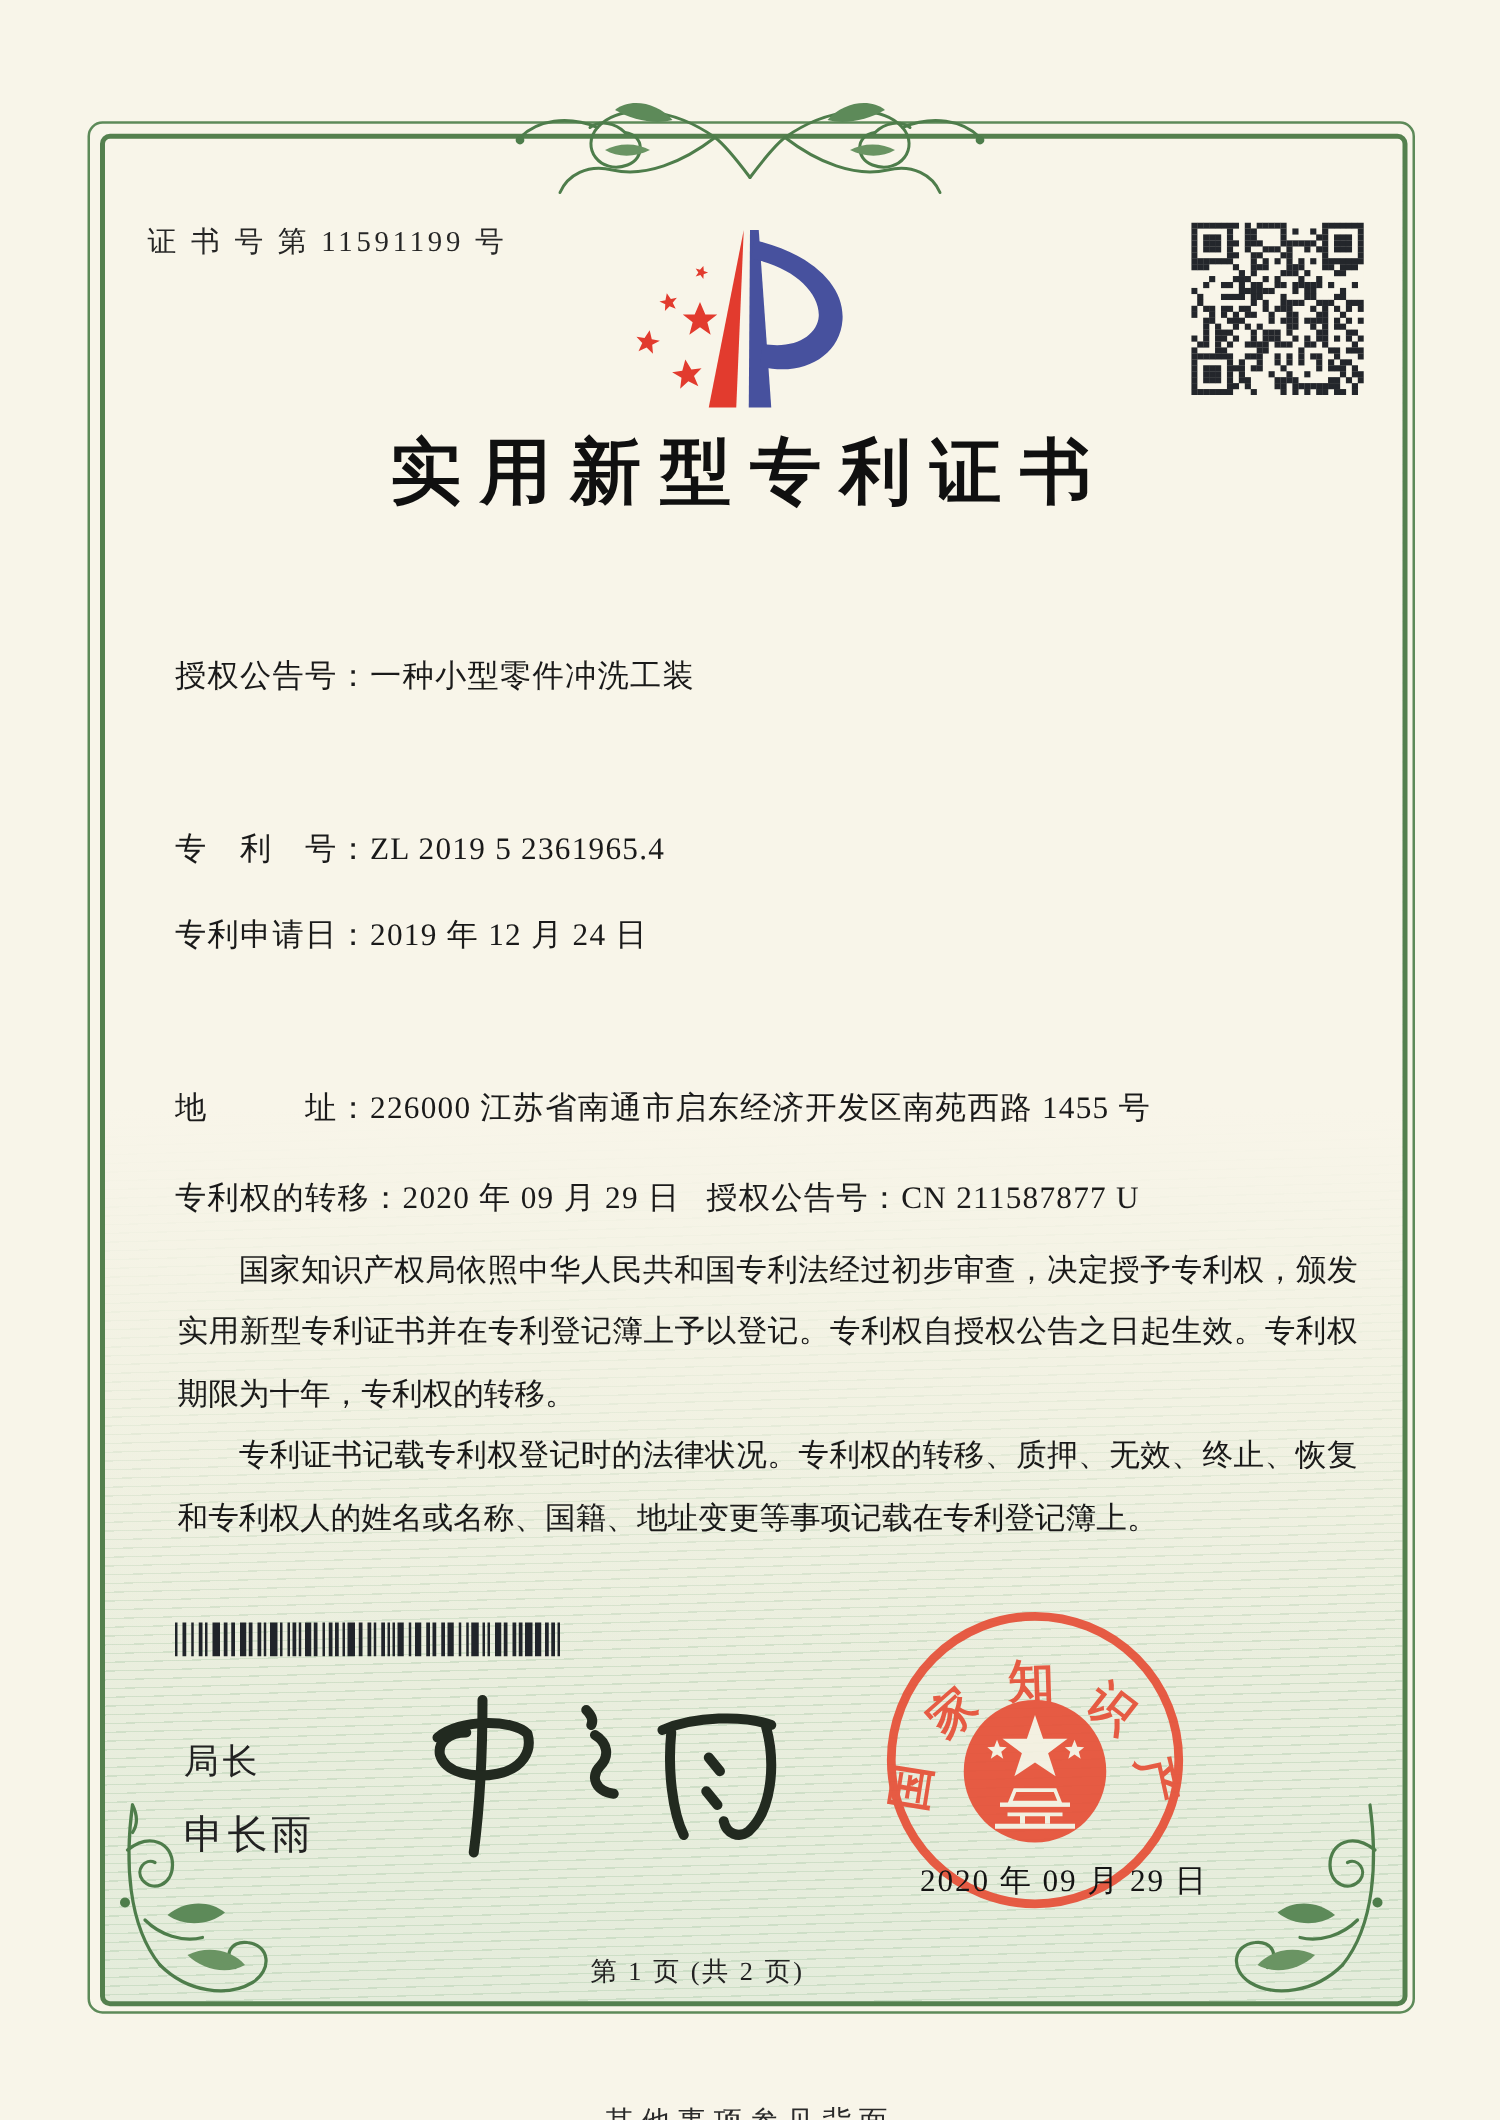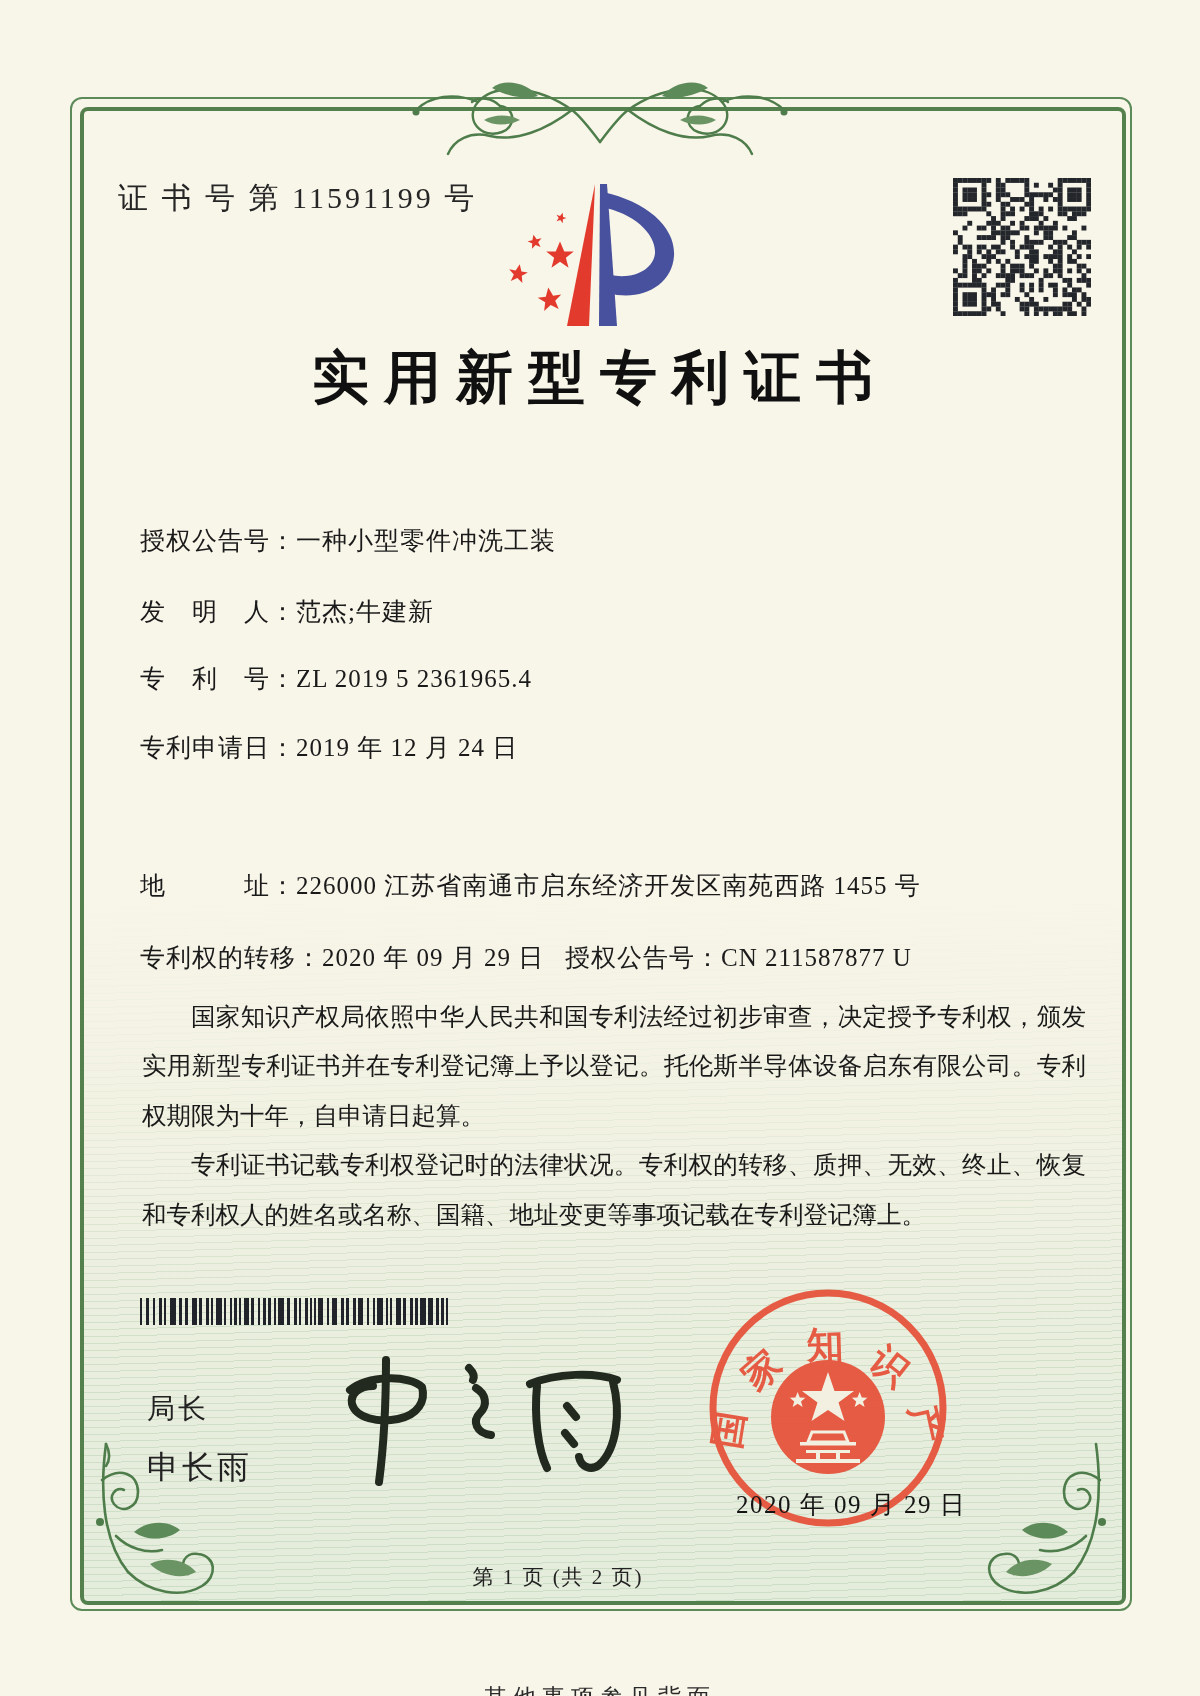--- a/index.html
+++ b/index.html
@@ -23,21 +23,21 @@
       repeating-linear-gradient(178.5deg, rgba(110,165,115,.20) 0 1px, rgba(0,0,0,0) 1px 7px),
       linear-gradient(180deg, #f7f4e8 0%, #f1f1e1 58%, #e4ecdb 100%);
   }
   .ornament{position:absolute; z-index:3;}
   .orn-top{left:388px; top:60px;}
   .orn-bl{left:76px; top:1436px;}
   .orn-br{left:974px; top:1436px; transform:scaleX(-1);}
   
   .cert-no{
     position:absolute; left:118px; top:178px; z-index:4;
-    font-size:30px; letter-spacing:3px; color:#262626;
+    font-size:23px; letter-spacing:3px; color:#262626;
   }
   .logo{position:absolute; left:468px; top:156px; z-index:4;}
   .qr{position:absolute; left:953px; top:178px; width:138px; height:138px; z-index:4;}
   .title{
     position:absolute; left:0; width:1200px; top:340px; z-index:4;
     text-align:center; font-size:57px; font-weight:bold; letter-spacing:15px; color:#101010;
   }
   
   .frow{position:absolute; left:140px; z-index:4; font-size:25px; letter-spacing:1px; white-space:pre; color:#1a1a1a;}
   .frow .lab{display:inline-block; min-width:150px;}
@@ -536,29 +536,28 @@
         <rect x="99.93" y="133.24" width="4.91" height="4.91" fill="#23262b"></rect>
         <rect x="104.69" y="133.24" width="4.91" height="4.91" fill="#23262b"></rect>
         <rect x="114.21" y="133.24" width="4.91" height="4.91" fill="#23262b"></rect>
         <rect x="118.97" y="133.24" width="4.91" height="4.91" fill="#23262b"></rect>
         <rect x="128.48" y="133.24" width="4.91" height="4.91" fill="#23262b"></rect>
       </svg></div>
 
   <div class="title">实用新型专利证书</div>
 
   <div class="frow r1"><span class="lab">授权公告号：</span><span>一种小型零件冲洗工装</span></div>
-  <div class="frow r2"><span class="lab">发　明　人：</span><span>范杰;牛建新</span></div>
   <div class="frow r3"><span class="lab">专　利　号：</span><span>ZL 2019 5 2361965.4</span></div>
   <div class="frow r4"><span class="lab">专利申请日：</span><span>2019 年 12 月 24 日</span></div>
   <div class="frow r6"><span class="lab">地　　　址：</span><span>226000 江苏省南通市启东经济开发区南苑西路 1455 号</span></div>
   <div class="frow r7"><span class="lab">专利权的转移：</span><span>2020 年 09 月 29 日</span></div>
   <div class="grant2"><span>授权公告号：</span><span>CN 211587877 U</span></div>
 
   <div class="body-text">
-    <p>国家知识产权局依照中华人民共和国专利法经过初步审查，决定授予专利权，颁发实用新型专利证书并在专利登记簿上予以登记。托伦斯半导体设备启东有限公司。专利权期限为十年，自申请日起算。</p>
+    <p>国家知识产权局依照中华人民共和国专利法经过初步审查，决定授予专利权，颁发实用新型专利证书并在专利登记簿上予以登记。专利权自授权公告之日起生效。专利权期限为十年，专利权的转移。</p>
     <p>专利证书记载专利权登记时的法律状况。专利权的转移、质押、无效、终止、恢复和专利权人的姓名或名称、国籍、地址变更等事项记载在专利登记簿上。</p>
   </div>
 
   <div class="barcode" id="barcodebox">
       <div style="width: 2px; margin-right: 4px;"></div>
       <div style="width: 3px; margin-right: 4px;"></div>
       <div style="width: 2px; margin-right: 4px;"></div>
       <div style="width: 3px; margin-right: 2px;"></div>
       <div style="width: 2px; margin-right: 4px;"></div>
       <div style="width: 6px; margin-right: 3px;"></div>

